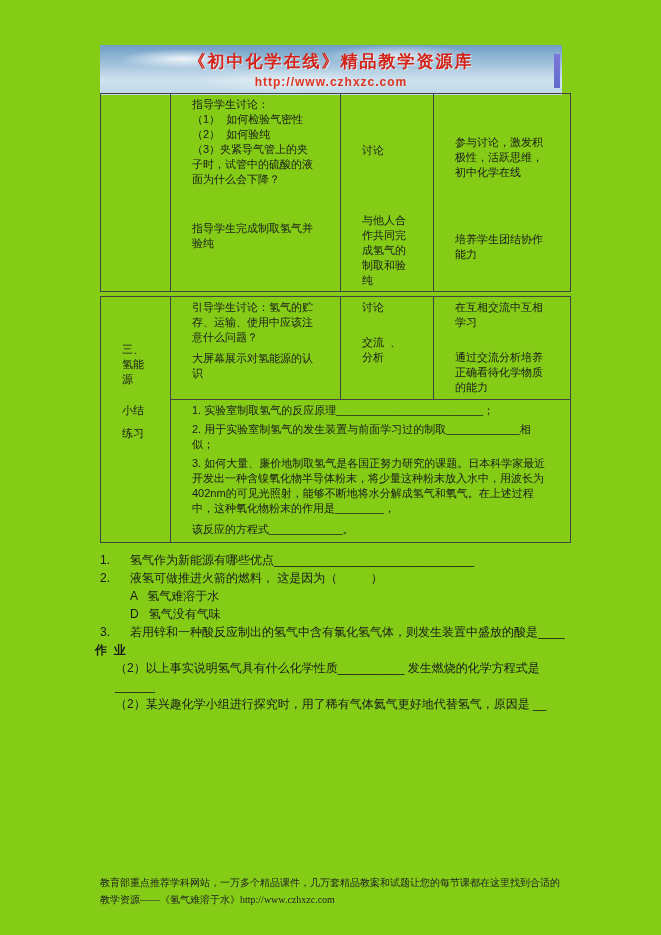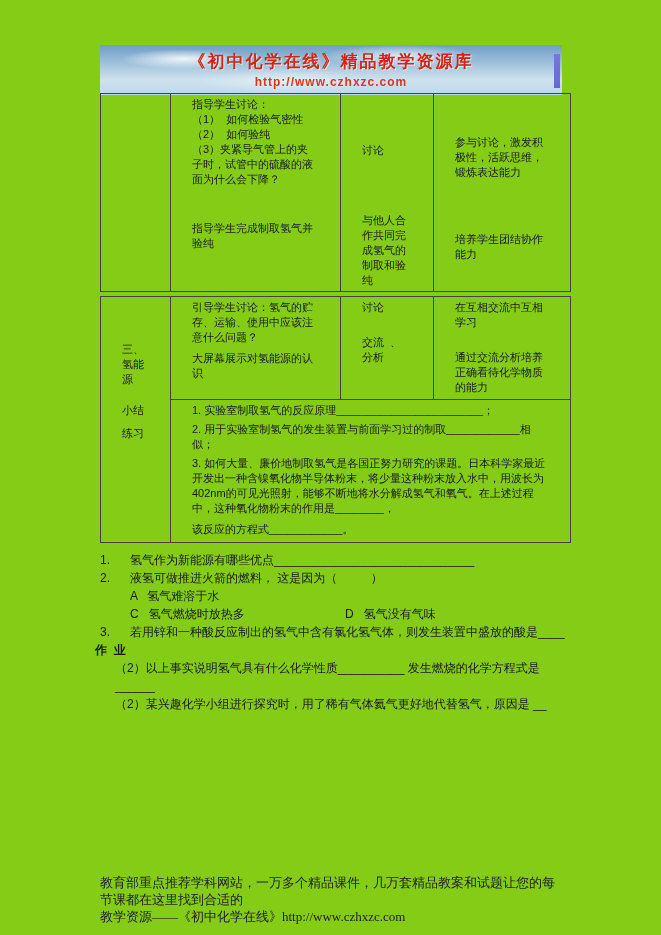--- a/index.html
+++ b/index.html
@@ -55,21 +55,21 @@
   .line  { white-space: pre-wrap; margin: 0 0 0 5px; }
   .opt-row { display: flex; padding-left: 35px; }
   .opt { width: 215px; white-space: pre-wrap; }
   .para-ind { text-indent: 24px; margin: 0; }
   .hw { margin-left: 20px; }
 
   
   .footer {
     position: absolute; left: 100px; top: 874px; width: 465px;
     font-family: "Liberation Serif", "DejaVu Serif", serif;
-    font-size: 13px; line-height: 17px; color: #222;
+    font-size: 10px; line-height: 17px; color: #222;
   }
   .f-line { white-space: pre-wrap; }
   .f-url { color: inherit; text-decoration: none; }
 </style>
 </head>
 <body>
 
 <div class="page">
 
   <div class="banner">
@@ -93,21 +93,21 @@
 （1）  如何检验气密性
 （2）  如何验纯
 （3）夹紧导气管上的夹子时，试管中的硫酸的液面为什么会下降？</div>
           <div class="para mt34">指导学生完成制取氢气并验纯</div>
         </td>
         <td>
           <div class="para mt46">讨论</div>
           <div class="para mt55">与他人合作共同完成氢气的制取和验纯</div>
         </td>
         <td>
-          <div class="para mt38">参与讨论，激发积极性，活跃思维，锻炼表达能力</div>
+          <div class="para mt38">参与讨论，激发积极性，活跃思维，初中化学在线</div>
           <div class="para mt52">培养学生团结协作能力</div>
         </td>
       </tr>
     </tbody>
   </table>
 
   <table class="grid t2">
     <colgroup>
       <col class="w-stage">
         <col class="w-teacher">
@@ -145,28 +145,27 @@
     </tbody>
   </table>
 
   <div class="bodytext">
     <div class="line">1.      氢气作为新能源有哪些优点______________________________</div>
     <div class="line">2.      液氢可做推进火箭的燃料， 这是因为（          ）</div>
     <div class="opt-row">
       <span class="opt">A   氢气难溶于水</span>
     </div>
     <div class="opt-row">
-      <span class="opt">C   氢气燃烧时放热多</span>
       <span class="opt">D   氢气没有气味</span>
     </div>
     <div class="line">3.      若用锌和一种酸反应制出的氢气中含有氯化氢气体，则发生装置中盛放的酸是____</div>
 
     <div class="h-sec">作  业</div>
     <div class="line hw">（2）以上事实说明氢气具有什么化学性质__________ 发生燃烧的化学方程式是______</div>
     <div class="line hw">（2）某兴趣化学小组进行探究时，用了稀有气体氦气更好地代替氢气，原因是 __</div>
   </div>
 
   <div class="footer">
     <div class="f-line">教育部重点推荐学科网站，一万多个精品课件，几万套精品教案和试题让您的每节课都在这里找到合适的</div>
-    <div class="f-line"><span>教学资源——《初中化学在线》</span><a href="#" class="f-url">http://www.czhxzc.com</a></div>
+    <div class="f-line"><span>教学资源——《氢气难溶于水》</span><a href="#" class="f-url">http://www.czhxzc.com</a></div>
   </div>
 
 </div>
 
 </body></html>

